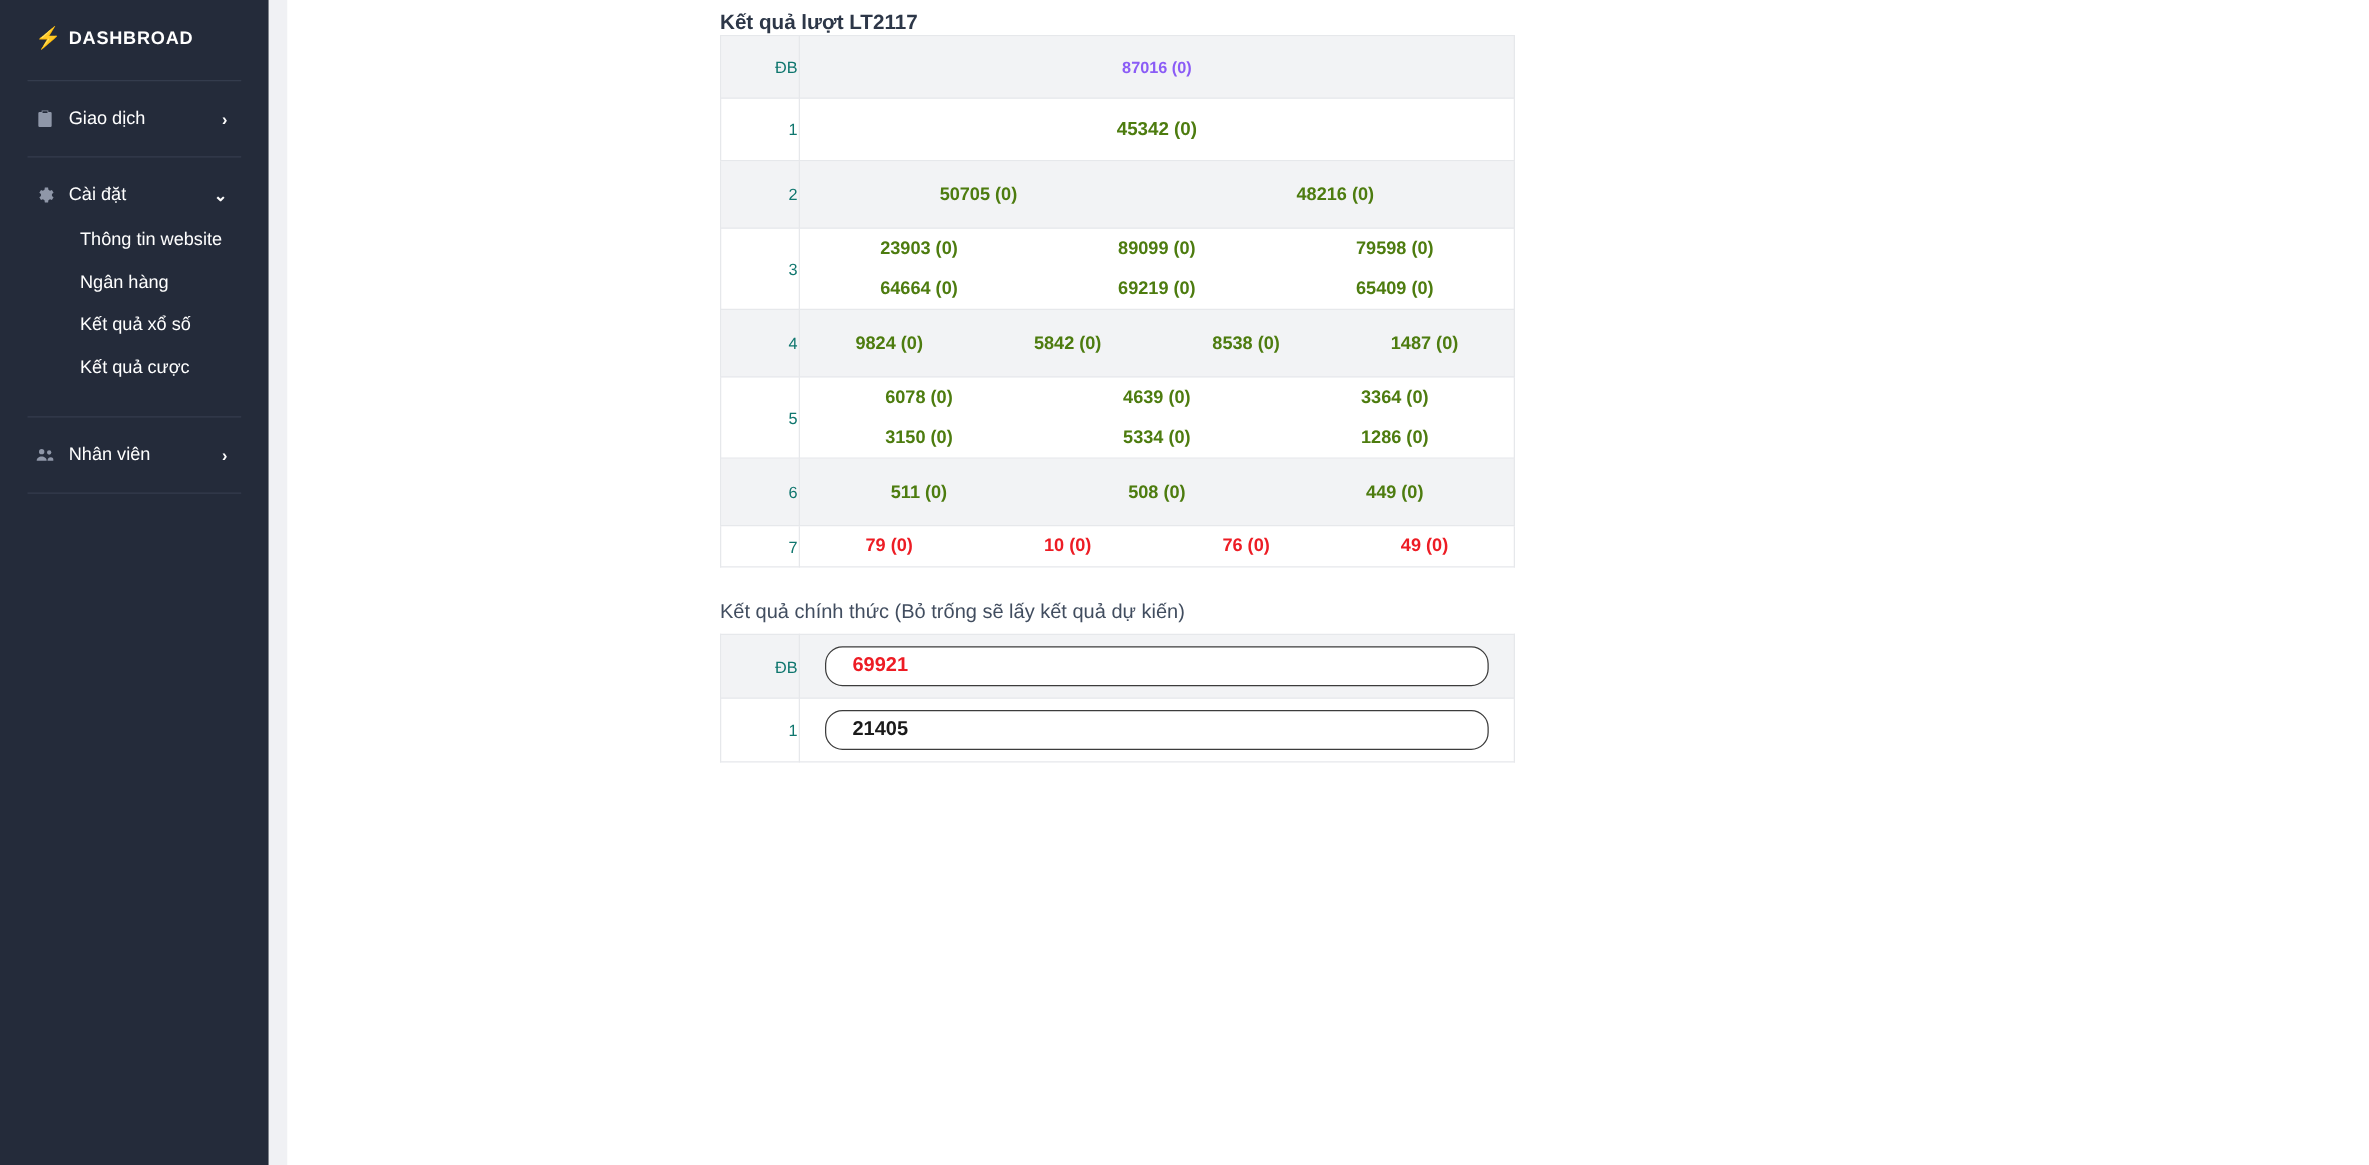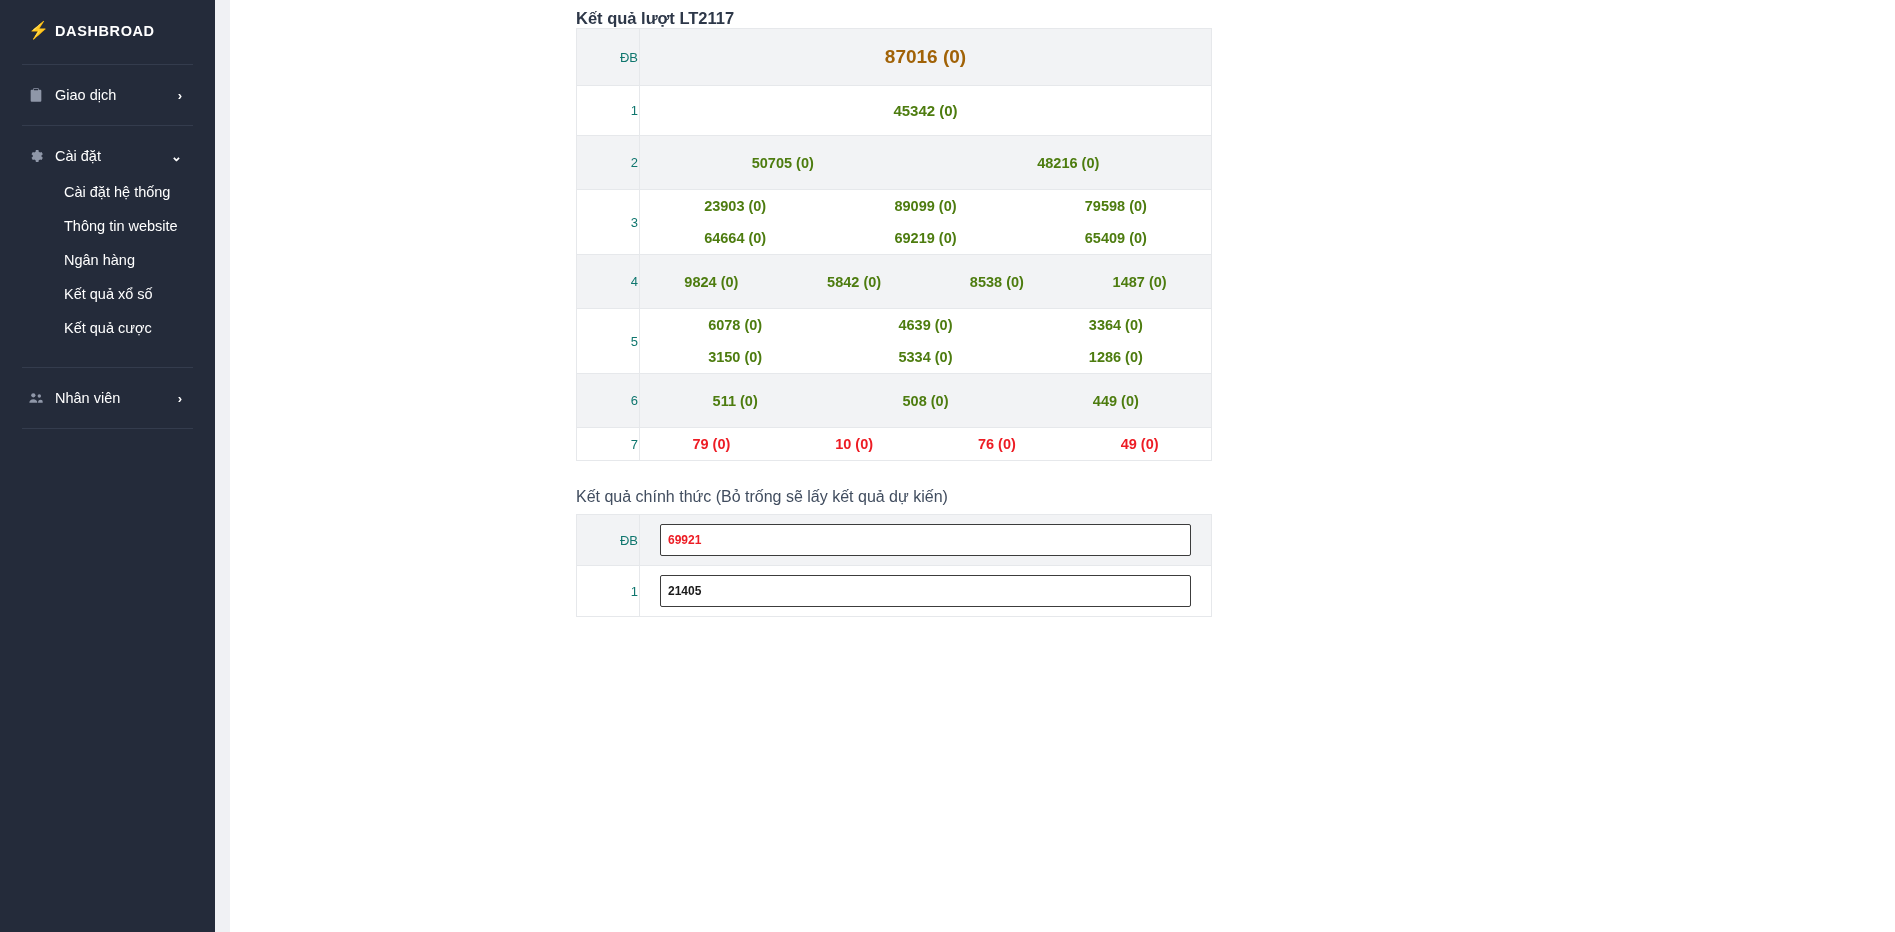--- a/index.html
+++ b/index.html
@@ -137,22 +137,22 @@
     flex: 1 1 0;
     text-align: center;
     font-size: 14.5px;
     font-weight: bold;
     color: #4d7c0f;
     padding: 8px 0;
   }
   tr.shade td { background: #f2f3f5; }
   tr.plain td { background: #ffffff; }
   .db-val {
-    color: #a16207;
-    font-size: 19px;
+    color: #8b5cf6;
+    font-size: 13px;
     font-weight: bold;
     padding: 17px 0;
   }
   .r1-val { font-size: 15px; padding: 16px 0; }
   .red-val { color: #ed1c24; }
   .h-tall { height: 54px; }
 
   
   .official-label {
     font-size: 16px;
@@ -169,24 +169,24 @@
   table.official td {
     border: 1px solid #e6e8eb;
     vertical-align: middle;
   }
   table.official td.idx { width: 63px; }
   table.official td.fieldcell { padding: 9px 20px 9px 20px; }
   .txtinput {
     width: 100%;
     height: 32px;
     border: 1px solid #3c3c3c;
-    border-radius: 2px;
-    padding: 4px 7px;
+    border-radius: 14px;
+    padding: 4px 21px;
     font-family: "Liberation Sans", sans-serif;
-    font-size: 12px;
+    font-size: 16px;
     font-weight: bold;
     color: #1a1a1a;
     background: #ffffff;
     outline: none;
   }
   .txtinput.red { color: #ed1c24; }
 </style>
 </head>
 <body>
 
@@ -218,21 +218,20 @@
       <span class="ico">
         <svg class="i" viewBox="0 0 24 24">
             <path d="M12 8.2A3.8 3.8 0 1 0 12 15.8 3.8 3.8 0 0 0 12 8.2zm0 6a2.2 2.2 0 1 1 0-4.4 2.2 2.2 0 0 1 0 4.4z"></path>
             <path d="M20.3 13.1a8.4 8.4 0 0 0 0-2.2l2-1.5-2-3.4-2.3.9a8.3 8.3 0 0 0-1.9-1.1L15.7 3h-3.9l-.4 2.8a8.3 8.3 0 0 0-1.9 1.1l-2.3-.9-2 3.4 2 1.5a8.4 8.4 0 0 0 0 2.2l-2 1.5 2 3.4 2.3-.9c.6.5 1.2.8 1.9 1.1l.4 2.8h3.9l.4-2.8c.7-.3 1.3-.6 1.9-1.1l2.3.9 2-3.4z"></path>
           </svg>
       </span>
       <span class="lbl">Cài đặt</span>
       <span class="arrow">⌄</span>
     </div>
 
-    <div class="sub-item">Cài đặt hệ thống</div>
     <div class="sub-item">Thông tin website</div>
     <div class="sub-item">Ngân hàng</div>
     <div class="sub-item">Kết quả xổ số</div>
     <div class="sub-item">Kết quả cược</div>
 
     <div class="divider" style="margin-top:22px;"></div>
 
     <div class="nav-item">
       <span class="ico">
         <svg class="i" viewBox="0 0 24 24">

